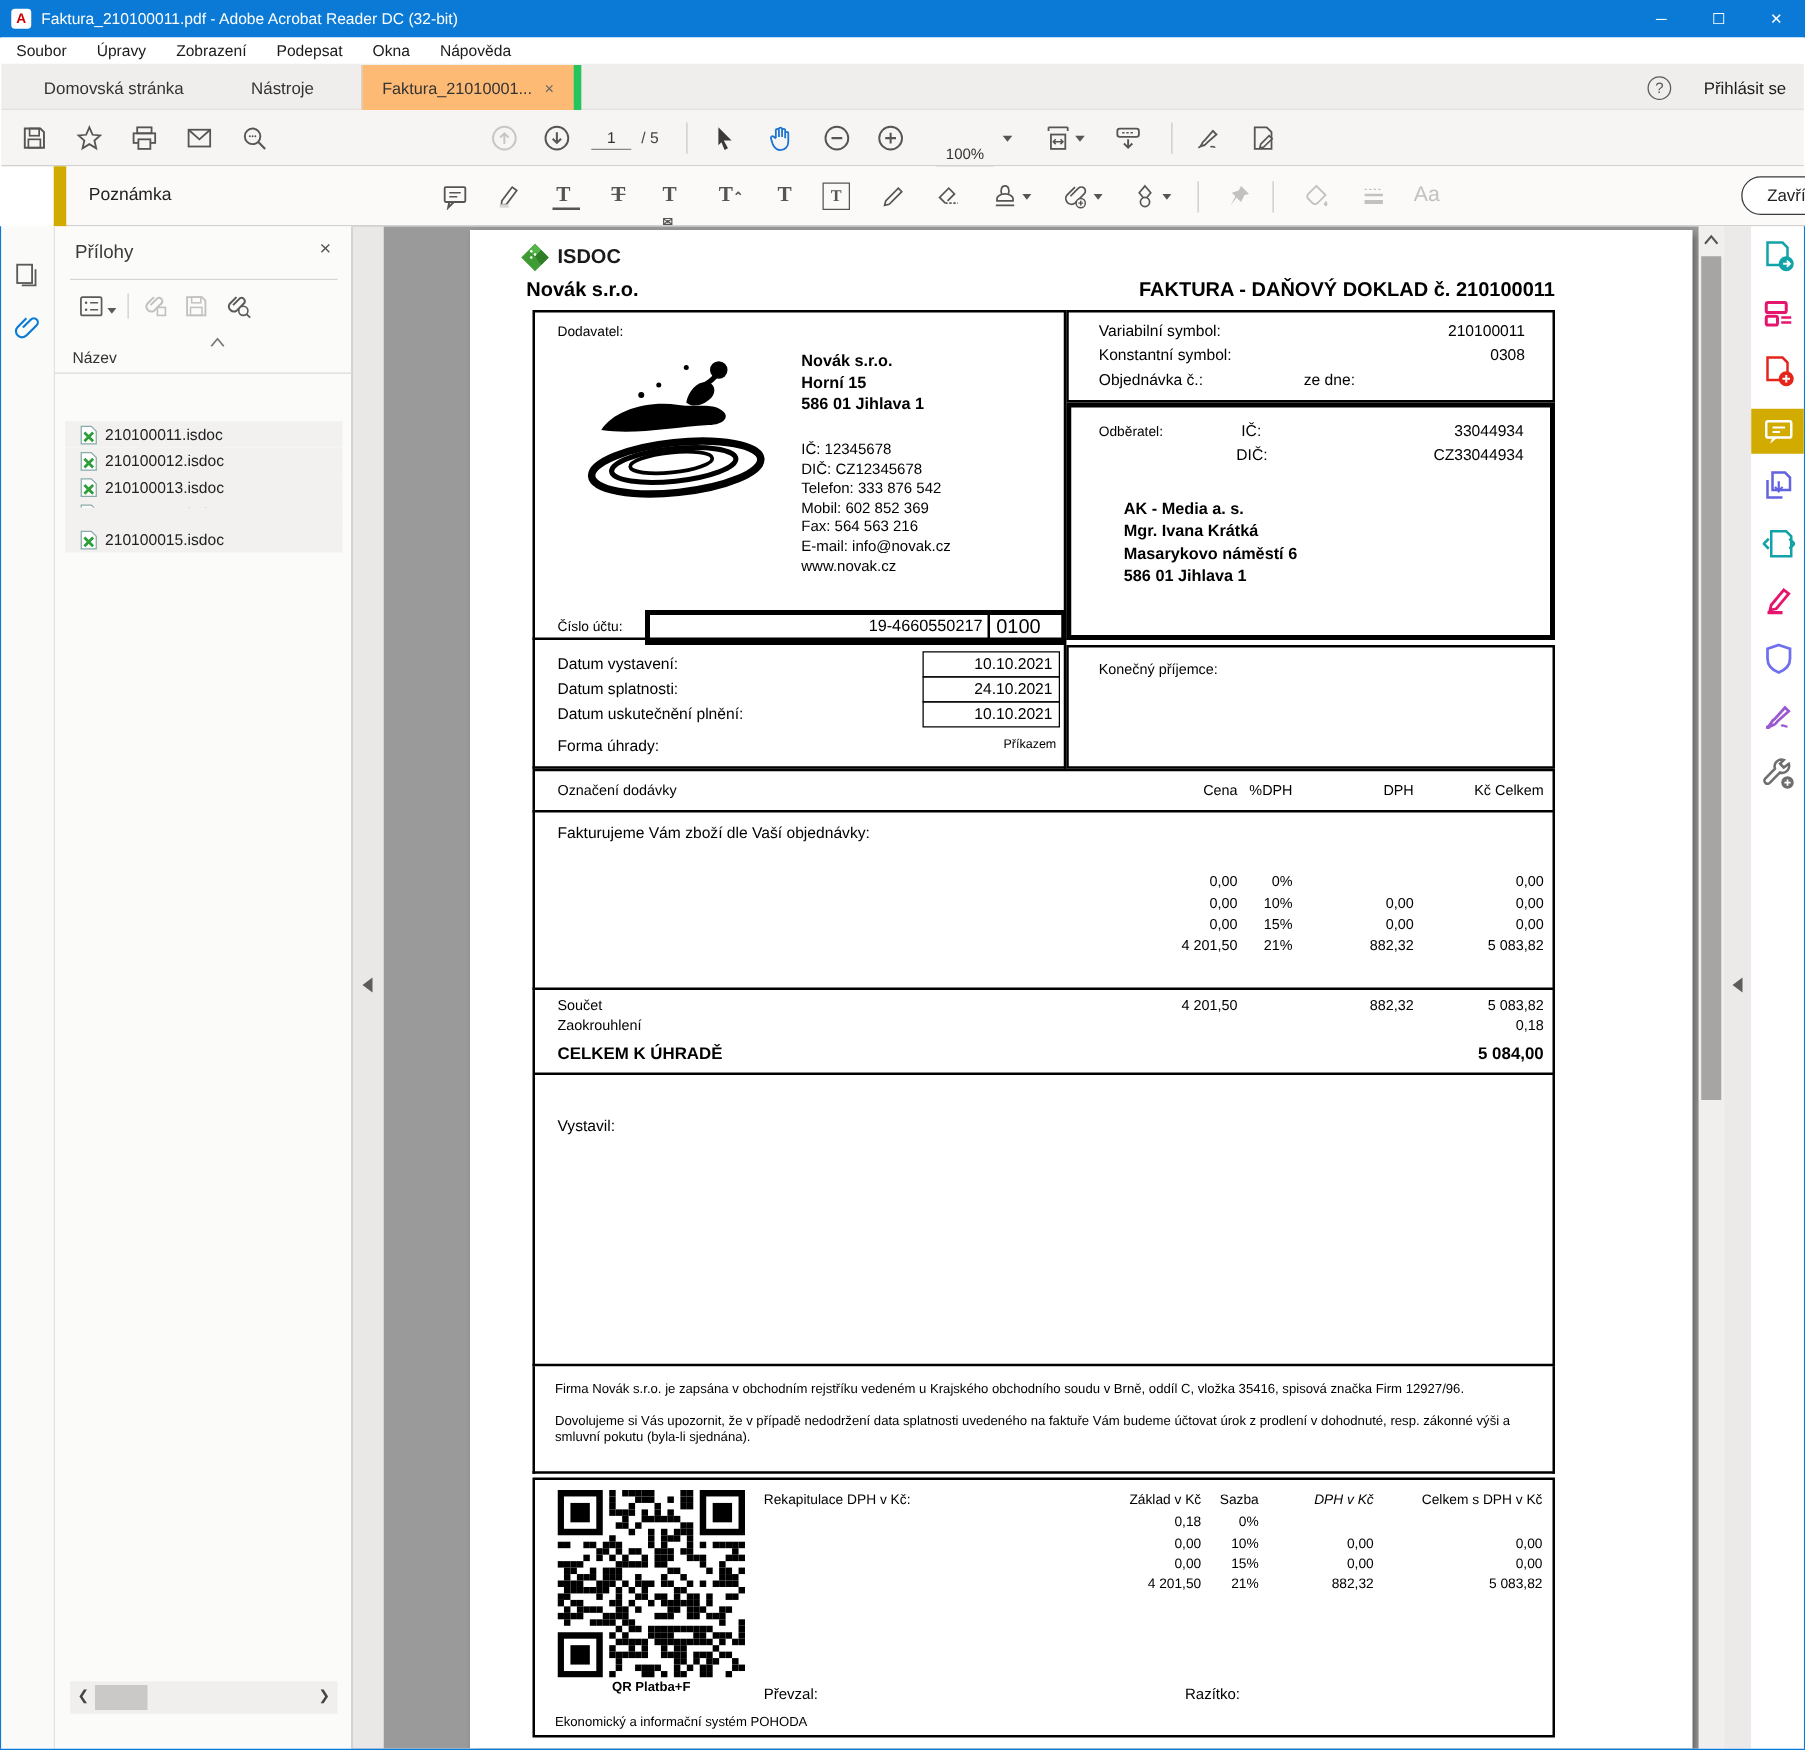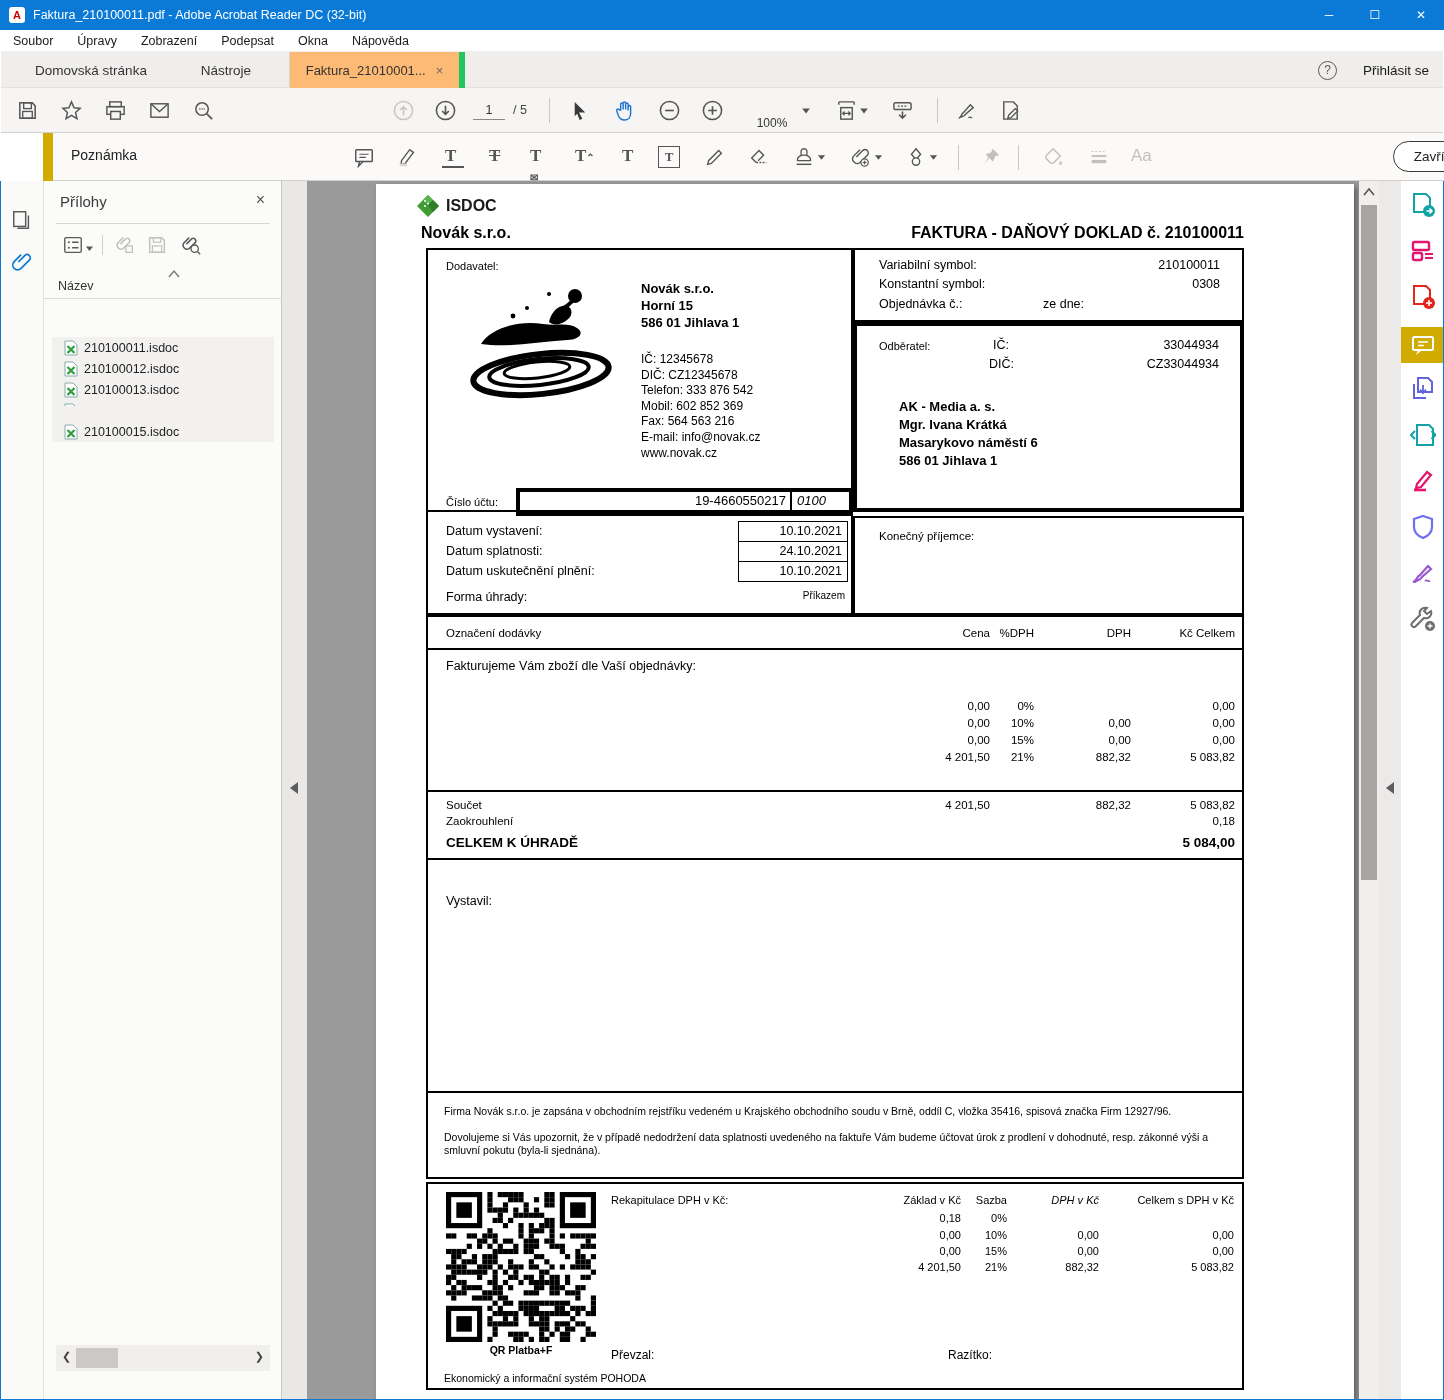--- a/index.html
+++ b/index.html
@@ -403,21 +403,21 @@
           <div>Fax: 564 563 216</div>
           <div>E-mail: info@novak.cz</div>
           <div>www.novak.cz</div>
         </div>
       </div>
 
       <span class="abs lbl" style="left:70px; top:312px;">Číslo účtu:</span>
       <div class="thickbox" style="left:140px; top:304px; width:337px; height:28px;">
         <span class="abs" style="left:0; top:1px; width:266px; text-align:right; font-size:13px;">19-4660550217</span>
         <div class="abs" style="left:270px; top:0; width:2px; height:20px; background:#000;"></div>
-        <span class="abs" style="left:277px; top:1px; font-size:13px;font-style:italic;">0100</span>
+        <span class="abs" style="left:277px; top:1px; font-size:16px;">0100</span>
       </div>
 
       <div class="box" style="left:477px; top:64px; width:391px; height:74px;">
         <span class="abs val12" style="left:24px; top:8px;">Variabilní symbol:</span>
         <span class="abs val12" style="left:200px; top:8px; width:165px; text-align:right;">210100011</span>
         <span class="abs val12" style="left:24px; top:27px;">Konstantní symbol:</span>
         <span class="abs val12" style="left:200px; top:27px; width:165px; text-align:right;">0308</span>
         <span class="abs val12" style="left:24px; top:47px;">Objednávka č.:</span>
         <span class="abs val12" style="left:188px; top:47px;">ze dne:</span>
       </div>

